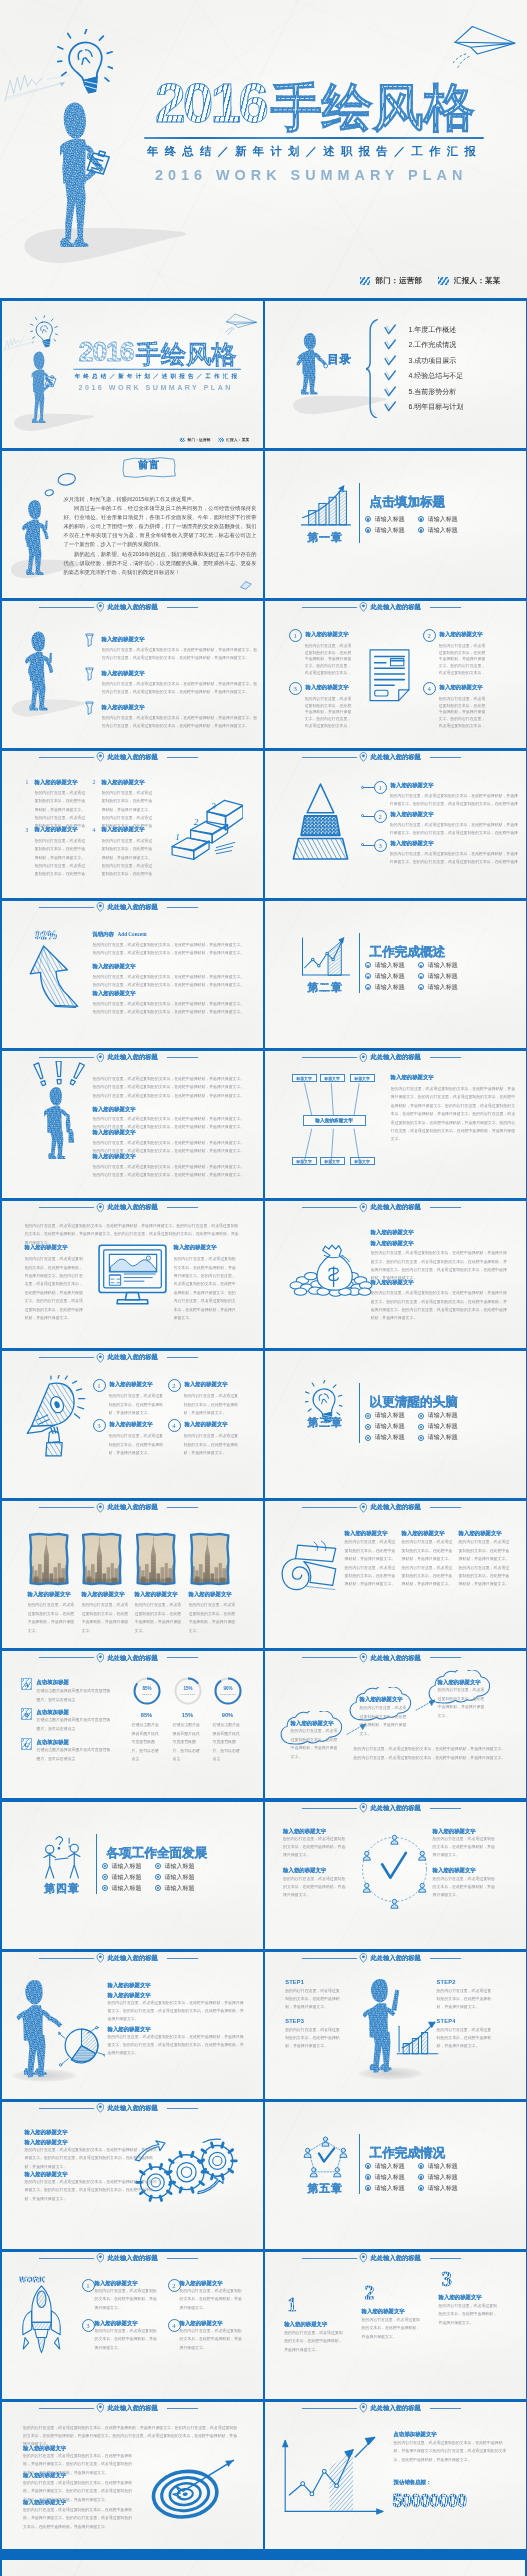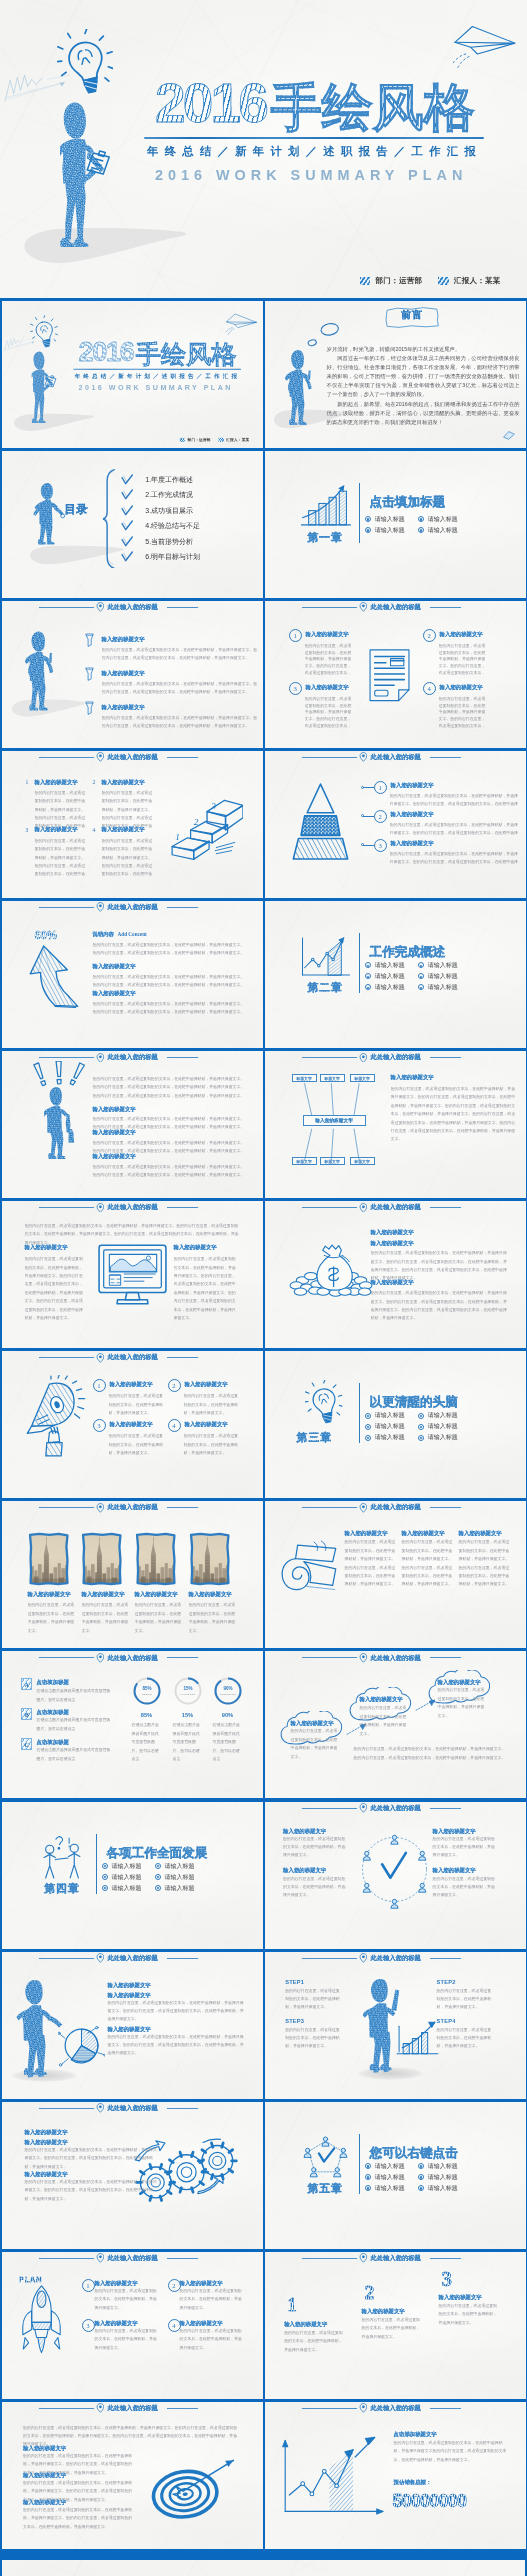--- a/index.html
+++ b/index.html
@@ -288,20 +288,122 @@
               <span class="gap"></span>
               <span class="sqicon"></span>
               <span>汇报人：某某</span>
             </div>
           </div>
         </div>
       </div>
       <div class="card paper">
         <div class="tex"></div>
         <div class="ct">
+          <div style="position:absolute;left:26px;top:93px"><svg width="98" height="23" viewBox="0 0 190 44">
+              <path d="M42 4 C80 2 152 3 182 8 C187 9 187 11 181 12.5 C150 21 74 38 46 39 C18 40 3 31 4 21 C5 11 22 5 42 4z" fill="#d8d9da" opacity=".6"></path>
+            </svg></div>
+          <div style="position:absolute;left:31px;top:31px"><svg width="37" height="64" viewBox="0 0 76 132" fill="none">
+              <defs>
+                <pattern id="scr" width="13" height="13" patternUnits="userSpaceOnUse" patternTransform="rotate(22)">
+                  <rect width="13" height="13" fill="#1f78c2"></rect>
+                  <g fill="#ffffff">
+                    <path d="M1 1.2 l3.2 .6 l-.6 1.8 l-3 -.6z"></path>
+                    <path d="M6.5 .4 l2.4 1.3 l-1.1 1.5 l-2.2 -1.1z"></path>
+                    <path d="M10.6 2.6 l1.9 .4 l-.3 2.2 l-1.9 -.4z"></path>
+                    <path d="M2.3 4.6 l2.7 .5 l-.8 1.4 l-2.3 -.5z"></path>
+                    <path d="M6.2 5.3 l2.1 .9 l-.9 1.6 l-2 -.8z"></path>
+                    <path d="M.4 8.1 l2.6 .7 l-.7 1.7 l-2.3 -.7z"></path>
+                    <path d="M4.6 9.1 l2.9 .5 l-.5 1.9 l-2.6 -.5z"></path>
+                    <path d="M9.2 7.8 l2.2 .6 l-.6 1.4 l-2 -.6z"></path>
+                    <path d="M8.9 11.2 l2.4 .5 l-.5 1.2 l-2.2 -.4z"></path>
+                    <path d="M.9 11.6 l2 .4 l-.3 1.1 l-1.9 -.3z"></path>
+                    <path d="M12.1 6.3 l.9 .2 l-.2 1.5 l-.9 -.2z"></path>
+                  </g>
+                </pattern>
+                <pattern id="scr2" width="10" height="10" patternUnits="userSpaceOnUse" patternTransform="rotate(28)">
+                  <rect width="10" height="10" fill="#1f78c2"></rect>
+                  <g fill="#ffffff">
+                    <path d="M.8 .8 l2.3 .5 l-.5 1.4 l-2.1 -.4z"></path>
+                    <path d="M5.2 .4 l1.8 1 l-.8 1.2 l-1.7 -.9z"></path>
+                    <path d="M8.2 2.2 l1.5 .3 l-.3 1.7 l-1.5 -.3z"></path>
+                    <path d="M1.8 3.6 l2.1 .4 l-.6 1.1 l-1.8 -.4z"></path>
+                    <path d="M4.8 4.2 l1.6 .7 l-.7 1.2 l-1.5 -.6z"></path>
+                    <path d="M.3 6.4 l2 .5 l-.5 1.3 l-1.8 -.5z"></path>
+                    <path d="M3.6 7.2 l2.2 .4 l-.4 1.5 l-2 -.4z"></path>
+                    <path d="M7.2 6.1 l1.7 .5 l-.5 1.1 l-1.5 -.5z"></path>
+                    <path d="M7.1 8.8 l1.8 .4 l-.4 .9 l-1.7 -.3z"></path>
+                  </g>
+                </pattern>
+              </defs>
+              <g fill="url(#scr2)" stroke="none">
+                <path d="M29 2 c-8 1 -13 7 -13 16 c0 9 5 16 11 18 c6 2 11 -2 13 -9 c2 -8 1 -18 -4 -22 c-2 -2 -5 -3 -7 -3z"></path>
+                <path d="M26 36 l10 0 l1 6 c6 1 11 5 14 9 l-5 5 l-7 -5 l0 11 l1 24 l-14 2 l-13 -2 l0 -26 l-1 -7 l-5 4 l-4 -4 c3 -7 12 -12 19 -14z"></path>
+                <path d="M46 50 c6 3 12 8 17 15 l-5 4 c-5 -6 -10 -10 -15 -13z"></path>
+                <path d="M16 50 c-6 3 -12 8 -16 16 l5 4 c4 -7 9 -12 14 -15z"></path>
+                <path d="M14 80 l24 -1 l2 14 l-3 25 l-1 9 l-7 1 l0 -11 l-3 -22 l-4 20 l-1 13 l-7 1 l0 -13 l2 -22z"></path>
+                <path d="M11 118 l8 0 l1 5 l6 2 l0 4 l-15 0 l-1 -5z"></path>
+                <path d="M29 118 l8 0 l1 5 l6 2 l0 4 l-15 0 l-1 -5z"></path>
+              </g>
+              <g stroke="#1f78c2" stroke-width="1.6" fill="none">
+                <circle cx="61" cy="70" r="4"></circle>
+              </g>
+            </svg></div>
+          <div style="position:absolute;left:63px;top:51px;font-size:11.3px;font-weight:700;letter-spacing:0.5px;background:repeating-linear-gradient(100deg,#2d80c6 0 0.8px,#dcecf9 0.8px 1.2px,#ffffff 1.2px 2.1px);-webkit-background-clip:text;background-clip:text;color:transparent;-webkit-text-stroke:0.3px #2f7cc0">目录</div>
+          <div style="position:absolute;left:100px;top:17.5px"><svg width="14.4" height="100" viewBox="0 0 28 194" fill="none" stroke="#2f7cc0" stroke-width="2.6" stroke-linecap="round">
+              <path d="M24 3 c-10 3 -14 9 -14 22 l0 60 c0 9 -3 13 -8 14 c5 1 8 5 8 14 l0 60 c0 13 4 19 14 22"></path>
+              <path d="M21 7 c-8 3 -11 9 -11 20 l0 58 c0 9 -3 13 -7 14" opacity=".4" stroke-width="1.3"></path>
+              <path d="M21 187 c-8 -3 -11 -9 -11 -20 l0 -58 c0 -9 -3 -13 -7 -14" opacity=".4" stroke-width="1.3"></path>
+            </svg></div>
+          <div class="cat-item" style="position:absolute;left:119px;top:23px">
+            <span><svg width="12.4" height="11.3" viewBox="0 0 24 22" fill="none" stroke="#2f7cc0" stroke-width="2.6" stroke-linecap="round" stroke-linejoin="round">
+                <path d="M2 7 l7 12 l13 -17"></path>
+                <path d="M5 4 l6 11 l11 -13" stroke-width="1.3" opacity=".55"></path>
+              </svg></span>
+            <span>1.年度工作概述</span>
+          </div>
+          <div class="cat-item" style="position:absolute;left:119px;top:38px">
+            <span><svg width="12.4" height="11.3" viewBox="0 0 24 22" fill="none" stroke="#2f7cc0" stroke-width="2.6" stroke-linecap="round" stroke-linejoin="round">
+                <path d="M2 7 l7 12 l13 -17"></path>
+                <path d="M5 4 l6 11 l11 -13" stroke-width="1.3" opacity=".55"></path>
+              </svg></span>
+            <span>2.工作完成情况</span>
+          </div>
+          <div class="cat-item" style="position:absolute;left:119px;top:54px">
+            <span><svg width="12.4" height="11.3" viewBox="0 0 24 22" fill="none" stroke="#2f7cc0" stroke-width="2.6" stroke-linecap="round" stroke-linejoin="round">
+                <path d="M2 7 l7 12 l13 -17"></path>
+                <path d="M5 4 l6 11 l11 -13" stroke-width="1.3" opacity=".55"></path>
+              </svg></span>
+            <span>3.成功项目展示</span>
+          </div>
+          <div class="cat-item" style="position:absolute;left:119px;top:69px">
+            <span><svg width="12.4" height="11.3" viewBox="0 0 24 22" fill="none" stroke="#2f7cc0" stroke-width="2.6" stroke-linecap="round" stroke-linejoin="round">
+                <path d="M2 7 l7 12 l13 -17"></path>
+                <path d="M5 4 l6 11 l11 -13" stroke-width="1.3" opacity=".55"></path>
+              </svg></span>
+            <span>4.经验总结与不足</span>
+          </div>
+          <div class="cat-item" style="position:absolute;left:119px;top:85px">
+            <span><svg width="12.4" height="11.3" viewBox="0 0 24 22" fill="none" stroke="#2f7cc0" stroke-width="2.6" stroke-linecap="round" stroke-linejoin="round">
+                <path d="M2 7 l7 12 l13 -17"></path>
+                <path d="M5 4 l6 11 l11 -13" stroke-width="1.3" opacity=".55"></path>
+              </svg></span>
+            <span>5.当前形势分析</span>
+          </div>
+          <div class="cat-item" style="position:absolute;left:119px;top:100px">
+            <span><svg width="12.4" height="11.3" viewBox="0 0 24 22" fill="none" stroke="#2f7cc0" stroke-width="2.6" stroke-linecap="round" stroke-linejoin="round">
+                <path d="M2 7 l7 12 l13 -17"></path>
+                <path d="M5 4 l6 11 l11 -13" stroke-width="1.3" opacity=".55"></path>
+              </svg></span>
+            <span>6.明年目标与计划</span>
+          </div>
+        </div>
+      </div>
+      <div class="card paper">
+        <div class="tex"></div>
+        <div class="ct">
           <div style="position:absolute;left:120px;top:5.2px"><svg width="55" height="23" viewBox="0 0 106 44" fill="none" stroke="#4f96cf" stroke-width="1.7" stroke-linejoin="round">
               <path d="M4 8 l20 -4 l26 2 l24 -3 l26 3 l2 12 l-1 10 l2 10 l-24 2 l-28 -2 l-24 3 l-23 -2 l-2 -12 l1 -11z"></path>
             </svg><div style="position:absolute;left:0;top:3.6px;width:55px;text-align:center;font-size:9.8px;font-weight:700;letter-spacing:1px;background:repeating-linear-gradient(100deg,#2d80c6 0 0.7px,#dcecf9 0.7px 1.1px,#ffffff 1.1px 2px);-webkit-background-clip:text;background-clip:text;color:transparent;-webkit-text-stroke:0.3px #2f7cc0">前言</div></div>
           <div style="position:absolute;left:7.2px;top:107px"><svg width="77" height="23" viewBox="0 0 150 44">
               <path d="M34 4 C66 2 120 3 144 8 C148 9 148 11 143 12.5 C118 20 60 38 38 39 C14 40 3 31 4 21 C5 11 18 5 34 4z" fill="#d8d9da" opacity=".62"></path>
             </svg></div>
           <div style="position:absolute;left:20.6px;top:48px"><svg width="37" height="78" viewBox="0 0 72 152" fill="none">
               <defs>
                 <pattern id="scr" width="13" height="13" patternUnits="userSpaceOnUse" patternTransform="rotate(22)">
                   <rect width="13" height="13" fill="#1f78c2"></rect>
@@ -353,122 +455,20 @@
               <path d="M3 16 l10 -11 l11 5 l-11 10z" fill="#d7e9f8"></path>
             </svg></div>
           <div style="position:absolute;left:62px;top:44px;width:193px;font-size:5.3px;line-height:1.72;color:#4e5256;text-align:justify;text-indent:0">岁月流转，时光飞逝，转眼间2015年的工作又接近尾声。</div>
           <div style="position:absolute;left:62px;top:53px;width:193px;font-size:5.3px;line-height:1.72;color:#4e5256;text-align:justify;text-indent:2em">回首过去一年的工作，经过全体领导及员工的共同努力，公司经营业绩保持良好、行业地位、社会形象日渐提升，各项工作全面发展。今年，面对经济下行所带来的影响，公司上下团结一致，奋力拼搏，打了一场漂亮的安全效益翻身仗。我们不仅在上半年实现了扭亏为盈，而且全年销售收入突破了3亿元，标志着公司迈上了一个新台阶，步入了一个新的发展阶段。</div>
           <div style="position:absolute;left:62px;top:99px;width:193px;font-size:5.3px;line-height:1.72;color:#4e5256;text-align:justify;text-indent:2em">新的起点，新希望。站在2016年的起点，我们将继承和发扬过去工作中存在的优点，汲取经验，摒弃不足，满怀信心，以更清醒的头脑、更旺盛的斗志、更奋发的姿态和更充沛的干劲，向我们的既定目标进发！</div>
         </div>
       </div>
       <div class="card paper">
         <div class="tex"></div>
         <div class="ct">
-          <div style="position:absolute;left:26px;top:93px"><svg width="98" height="23" viewBox="0 0 190 44">
-              <path d="M42 4 C80 2 152 3 182 8 C187 9 187 11 181 12.5 C150 21 74 38 46 39 C18 40 3 31 4 21 C5 11 22 5 42 4z" fill="#d8d9da" opacity=".6"></path>
-            </svg></div>
-          <div style="position:absolute;left:31px;top:31px"><svg width="37" height="64" viewBox="0 0 76 132" fill="none">
-              <defs>
-                <pattern id="scr" width="13" height="13" patternUnits="userSpaceOnUse" patternTransform="rotate(22)">
-                  <rect width="13" height="13" fill="#1f78c2"></rect>
-                  <g fill="#ffffff">
-                    <path d="M1 1.2 l3.2 .6 l-.6 1.8 l-3 -.6z"></path>
-                    <path d="M6.5 .4 l2.4 1.3 l-1.1 1.5 l-2.2 -1.1z"></path>
-                    <path d="M10.6 2.6 l1.9 .4 l-.3 2.2 l-1.9 -.4z"></path>
-                    <path d="M2.3 4.6 l2.7 .5 l-.8 1.4 l-2.3 -.5z"></path>
-                    <path d="M6.2 5.3 l2.1 .9 l-.9 1.6 l-2 -.8z"></path>
-                    <path d="M.4 8.1 l2.6 .7 l-.7 1.7 l-2.3 -.7z"></path>
-                    <path d="M4.6 9.1 l2.9 .5 l-.5 1.9 l-2.6 -.5z"></path>
-                    <path d="M9.2 7.8 l2.2 .6 l-.6 1.4 l-2 -.6z"></path>
-                    <path d="M8.9 11.2 l2.4 .5 l-.5 1.2 l-2.2 -.4z"></path>
-                    <path d="M.9 11.6 l2 .4 l-.3 1.1 l-1.9 -.3z"></path>
-                    <path d="M12.1 6.3 l.9 .2 l-.2 1.5 l-.9 -.2z"></path>
-                  </g>
-                </pattern>
-                <pattern id="scr2" width="10" height="10" patternUnits="userSpaceOnUse" patternTransform="rotate(28)">
-                  <rect width="10" height="10" fill="#1f78c2"></rect>
-                  <g fill="#ffffff">
-                    <path d="M.8 .8 l2.3 .5 l-.5 1.4 l-2.1 -.4z"></path>
-                    <path d="M5.2 .4 l1.8 1 l-.8 1.2 l-1.7 -.9z"></path>
-                    <path d="M8.2 2.2 l1.5 .3 l-.3 1.7 l-1.5 -.3z"></path>
-                    <path d="M1.8 3.6 l2.1 .4 l-.6 1.1 l-1.8 -.4z"></path>
-                    <path d="M4.8 4.2 l1.6 .7 l-.7 1.2 l-1.5 -.6z"></path>
-                    <path d="M.3 6.4 l2 .5 l-.5 1.3 l-1.8 -.5z"></path>
-                    <path d="M3.6 7.2 l2.2 .4 l-.4 1.5 l-2 -.4z"></path>
-                    <path d="M7.2 6.1 l1.7 .5 l-.5 1.1 l-1.5 -.5z"></path>
-                    <path d="M7.1 8.8 l1.8 .4 l-.4 .9 l-1.7 -.3z"></path>
-                  </g>
-                </pattern>
-              </defs>
-              <g fill="url(#scr2)" stroke="none">
-                <path d="M29 2 c-8 1 -13 7 -13 16 c0 9 5 16 11 18 c6 2 11 -2 13 -9 c2 -8 1 -18 -4 -22 c-2 -2 -5 -3 -7 -3z"></path>
-                <path d="M26 36 l10 0 l1 6 c6 1 11 5 14 9 l-5 5 l-7 -5 l0 11 l1 24 l-14 2 l-13 -2 l0 -26 l-1 -7 l-5 4 l-4 -4 c3 -7 12 -12 19 -14z"></path>
-                <path d="M46 50 c6 3 12 8 17 15 l-5 4 c-5 -6 -10 -10 -15 -13z"></path>
-                <path d="M16 50 c-6 3 -12 8 -16 16 l5 4 c4 -7 9 -12 14 -15z"></path>
-                <path d="M14 80 l24 -1 l2 14 l-3 25 l-1 9 l-7 1 l0 -11 l-3 -22 l-4 20 l-1 13 l-7 1 l0 -13 l2 -22z"></path>
-                <path d="M11 118 l8 0 l1 5 l6 2 l0 4 l-15 0 l-1 -5z"></path>
-                <path d="M29 118 l8 0 l1 5 l6 2 l0 4 l-15 0 l-1 -5z"></path>
-              </g>
-              <g stroke="#1f78c2" stroke-width="1.6" fill="none">
-                <circle cx="61" cy="70" r="4"></circle>
-              </g>
-            </svg></div>
-          <div style="position:absolute;left:63px;top:51px;font-size:11.3px;font-weight:700;letter-spacing:0.5px;background:repeating-linear-gradient(100deg,#2d80c6 0 0.8px,#dcecf9 0.8px 1.2px,#ffffff 1.2px 2.1px);-webkit-background-clip:text;background-clip:text;color:transparent;-webkit-text-stroke:0.3px #2f7cc0">目录</div>
-          <div style="position:absolute;left:100px;top:17.5px"><svg width="14.4" height="100" viewBox="0 0 28 194" fill="none" stroke="#2f7cc0" stroke-width="2.6" stroke-linecap="round">
-              <path d="M24 3 c-10 3 -14 9 -14 22 l0 60 c0 9 -3 13 -8 14 c5 1 8 5 8 14 l0 60 c0 13 4 19 14 22"></path>
-              <path d="M21 7 c-8 3 -11 9 -11 20 l0 58 c0 9 -3 13 -7 14" opacity=".4" stroke-width="1.3"></path>
-              <path d="M21 187 c-8 -3 -11 -9 -11 -20 l0 -58 c0 -9 -3 -13 -7 -14" opacity=".4" stroke-width="1.3"></path>
-            </svg></div>
-          <div class="cat-item" style="position:absolute;left:119px;top:23px">
-            <span><svg width="12.4" height="11.3" viewBox="0 0 24 22" fill="none" stroke="#2f7cc0" stroke-width="2.6" stroke-linecap="round" stroke-linejoin="round">
-                <path d="M2 7 l7 12 l13 -17"></path>
-                <path d="M5 4 l6 11 l11 -13" stroke-width="1.3" opacity=".55"></path>
-              </svg></span>
-            <span>1.年度工作概述</span>
-          </div>
-          <div class="cat-item" style="position:absolute;left:119px;top:38px">
-            <span><svg width="12.4" height="11.3" viewBox="0 0 24 22" fill="none" stroke="#2f7cc0" stroke-width="2.6" stroke-linecap="round" stroke-linejoin="round">
-                <path d="M2 7 l7 12 l13 -17"></path>
-                <path d="M5 4 l6 11 l11 -13" stroke-width="1.3" opacity=".55"></path>
-              </svg></span>
-            <span>2.工作完成情况</span>
-          </div>
-          <div class="cat-item" style="position:absolute;left:119px;top:54px">
-            <span><svg width="12.4" height="11.3" viewBox="0 0 24 22" fill="none" stroke="#2f7cc0" stroke-width="2.6" stroke-linecap="round" stroke-linejoin="round">
-                <path d="M2 7 l7 12 l13 -17"></path>
-                <path d="M5 4 l6 11 l11 -13" stroke-width="1.3" opacity=".55"></path>
-              </svg></span>
-            <span>3.成功项目展示</span>
-          </div>
-          <div class="cat-item" style="position:absolute;left:119px;top:69px">
-            <span><svg width="12.4" height="11.3" viewBox="0 0 24 22" fill="none" stroke="#2f7cc0" stroke-width="2.6" stroke-linecap="round" stroke-linejoin="round">
-                <path d="M2 7 l7 12 l13 -17"></path>
-                <path d="M5 4 l6 11 l11 -13" stroke-width="1.3" opacity=".55"></path>
-              </svg></span>
-            <span>4.经验总结与不足</span>
-          </div>
-          <div class="cat-item" style="position:absolute;left:119px;top:85px">
-            <span><svg width="12.4" height="11.3" viewBox="0 0 24 22" fill="none" stroke="#2f7cc0" stroke-width="2.6" stroke-linecap="round" stroke-linejoin="round">
-                <path d="M2 7 l7 12 l13 -17"></path>
-                <path d="M5 4 l6 11 l11 -13" stroke-width="1.3" opacity=".55"></path>
-              </svg></span>
-            <span>5.当前形势分析</span>
-          </div>
-          <div class="cat-item" style="position:absolute;left:119px;top:100px">
-            <span><svg width="12.4" height="11.3" viewBox="0 0 24 22" fill="none" stroke="#2f7cc0" stroke-width="2.6" stroke-linecap="round" stroke-linejoin="round">
-                <path d="M2 7 l7 12 l13 -17"></path>
-                <path d="M5 4 l6 11 l11 -13" stroke-width="1.3" opacity=".55"></path>
-              </svg></span>
-            <span>6.明年目标与计划</span>
-          </div>
-        </div>
-      </div>
-      <div class="card paper">
-        <div class="tex"></div>
-        <div class="ct">
           <div style="position:absolute;left:32px;top:31px;width:57px;height:47px"><svg width="57" height="47" viewBox="0 0 110 92" fill="none" stroke="#1f78c2" stroke-width="2" stroke-linecap="round">
               <defs>
                 <pattern id="hx" width="5" height="5" patternUnits="userSpaceOnUse" patternTransform="rotate(52)">
                   <path d="M0 0 v5" stroke="#1f78c2" stroke-width="1.1"></path>
                 </pattern>
               </defs>
               <path d="M8 84 h96" stroke-width="2.2"></path>
               <rect x="22" y="56" width="14" height="28" fill="url(#hx)" stroke-width="2"></rect>
               <rect x="42" y="42" width="14" height="42" fill="url(#hx)" stroke-width="2"></rect>
               <rect x="62" y="30" width="14" height="54" fill="url(#hx)" stroke-width="2"></rect>
@@ -708,21 +708,21 @@
           <div style="position:absolute;left:26px;top:44px"><svg width="54" height="64" viewBox="0 0 104 124" fill="none" stroke="#1f78c2" stroke-width="2.6" stroke-linejoin="round" stroke-linecap="round">
               <defs>
                 <pattern id="dg" width="7" height="7" patternUnits="userSpaceOnUse" patternTransform="rotate(-28)">
                   <path d="M0 0 v7" stroke="#1f78c2" stroke-width="1.6"></path>
                 </pattern>
               </defs>
               <path d="M30 2 L4 56 l20 -3 c0 26 10 48 28 64 l44 2 l-16 -18 c-16 -14 -26 -30 -26 -50 l22 -3z" fill="url(#dg)"></path>
               <path d="M30 2 L20 52 M30 2 l12 48" stroke-width="1.1" opacity=".5"></path>
               <path d="M52 119 l40 2" stroke-width="2.2"></path>
             </svg></div>
-          <div style="position:absolute;left:33px;top:28px;font-size:11.3px;font-weight:700;letter-spacing:0px;background:repeating-linear-gradient(102deg,#2d80c6 0 0.6px,#c9e0f3 0.6px 1px,#ffffff 1px 2px);-webkit-background-clip:text;background-clip:text;color:transparent;-webkit-text-stroke:0.3px #3f89c8">60%</div>
+          <div style="position:absolute;left:33px;top:28px;font-size:11.3px;font-weight:700;letter-spacing:0px;background:repeating-linear-gradient(102deg,#2d80c6 0 0.6px,#c9e0f3 0.6px 1px,#ffffff 1px 2px);-webkit-background-clip:text;background-clip:text;color:transparent;-webkit-text-stroke:0.3px #3f89c8">92%</div>
           <div class="ttl" style="position:absolute;left:91px;top:30px">说明内容</div>
           <div style="position:absolute;left:116px;top:30px;font-size:5.2px;font-weight:700;color:#2f7cc0;font-family:Liberation Serif,serif">Add Concent</div>
           <div class="bd" style="position:absolute;left:91px;top:40px;width:155px;height:17px;overflow:hidden">您的内容打在这里，或者通过复制您的文本后，在此框中选择粘贴，并选择只保留文字。您的内容打在这里，或者通过复制您的文本后，在此框中选择粘贴，并选择只保留文字。</div>
           <div class="ttl" style="position:absolute;left:91px;top:62px;width:98px">输入您的标题文字</div>
           <div class="bd" style="position:absolute;left:91px;top:72px;width:155px;height:17px;overflow:hidden">您的内容打在这里，或者通过复制您的文本后，在此框中选择粘贴，并选择只保留文字。您的内容打在这里，或者通过复制您的文本后，在此框中选择粘贴，并选择只保留文字。</div>
           <div class="ttl" style="position:absolute;left:91px;top:89px;width:98px">输入您的标题文字</div>
           <div class="bd" style="position:absolute;left:91px;top:99px;width:155px;height:17px;overflow:hidden">您的内容打在这里，或者通过复制您的文本后，在此框中选择粘贴，并选择只保留文字。您的内容打在这里，或者通过复制您的文本后，在此框中选择粘贴，并选择只保留文字。</div>
         </div>
       </div>
       <div class="card paper">
@@ -1027,21 +1027,21 @@
                   <path d="M40 91 l25 0 l-2 8 l-23 0z" fill="#1f78c2" stroke-width="2.4"></path>
                   <path d="M40 99 l23 0 l-3 8 l-18 0z" fill="#1f78c2" stroke-width="2.2"></path>
                   <path d="M42 107 l18 0 l-3 8 l-13 0z" fill="#1f78c2" stroke-width="2.2"></path>
                   <path d="M42 93 l21 10 M41 101 l18 10" stroke="#ffffff" stroke-width="1.4"></path>
                 </g>
                 <g stroke-width="3">
                   <path d="M50 8 l3 -8 M24 16 l-5 -8 M76 20 l7 -7 M10 36 l-9 -4 M90 44 l9 -3 M8 58 l-9 1 M92 68 l8 3 M16 78 l-8 6 M86 88 l7 6"></path>
                 </g>
               </svg></div>
           </div>
-          <div class="chap-num" style="position:absolute;left:32px;top:80px;width:57px;text-align:left">第三章</div>
+          <div class="chap-num" style="position:absolute;left:32px;top:65px;width:57px;text-align:center">第三章</div>
           <div style="position:absolute;left:94px;top:32px;width:0.7px;height:60px;background:#2f7cc0"></div>
           <div class="chap-title" style="position:absolute;left:105px;top:43px">以更清醒的头脑</div>
           <div class="bullet" style="position:absolute;left:100px;top:60px">
             <span class="dot"></span>
             <span>请输入标题</span>
           </div>
           <div class="bullet" style="position:absolute;left:153px;top:60px">
             <span class="dot"></span>
             <span>请输入标题</span>
           </div>
@@ -1742,21 +1742,21 @@
                 <path d="M25 85 a7 7 0 0 1 14 0z" fill="#cfe4f6"></path>
               </g>
               <g stroke-width="1.8">
                 <circle cx="78" cy="72" r="4.2" fill="#cfe4f6"></circle>
                 <path d="M71 85 a7 7 0 0 1 14 0z" fill="#cfe4f6"></path>
               </g>
               <path d="M42 40 l10 16 l20 -26" stroke-width="4.5" stroke-linejoin="round"></path>
             </svg></div>
           <div class="chap-num" style="position:absolute;left:32px;top:80px;width:57px;text-align:center">第五章</div>
           <div style="position:absolute;left:94px;top:32px;width:0.7px;height:60px;background:#2f7cc0"></div>
-          <div class="chap-title" style="position:absolute;left:105px;top:43px">您可以右键点击</div>
+          <div class="chap-title" style="position:absolute;left:105px;top:43px">工作完成情况</div>
           <div class="bullet" style="position:absolute;left:100px;top:60px">
             <span class="dot"></span>
             <span>请输入标题</span>
           </div>
           <div class="bullet" style="position:absolute;left:153px;top:60px">
             <span class="dot"></span>
             <span>请输入标题</span>
           </div>
           <div class="bullet" style="position:absolute;left:100px;top:71px">
             <span class="dot"></span>
@@ -1781,21 +1781,21 @@
         <div class="ct">
           <div class="shead">
             <span class="ln l1"></span>
             <span class="pin"><svg width="8.8" height="9.8" viewBox="0 0 17 19" fill="none">
                 <path d="M8.5 1 C4.9 1 2 3.9 2 7.5 C2 11 5 14.5 8.5 18 C12 14.5 15 11 15 7.5 C15 3.9 12.1 1 8.5 1z" stroke="#2a7cc0" stroke-width="1.5" fill="none"></path>
                 <circle cx="8.5" cy="7.4" r="2.7" fill="#2a7cc0"></circle>
               </svg></span>
             <span class="txt">此处输入您的标题</span>
             <span class="ln l2"></span>
           </div>
-          <div style="position:absolute;left:17.5px;top:23px;font-size:7.7px;font-weight:700;letter-spacing:0.5px;background:repeating-linear-gradient(100deg,#1f6fb8 0 0.7px,#dcecf9 0.7px 1.1px,#ffffff 1.1px 1.8px);-webkit-background-clip:text;background-clip:text;color:transparent;-webkit-text-stroke:0.3px #2f7cc0">PLAN</div>
+          <div style="position:absolute;left:17.5px;top:23px;font-size:7.7px;font-weight:700;letter-spacing:0.5px;background:repeating-linear-gradient(100deg,#1f6fb8 0 0.7px,#dcecf9 0.7px 1.1px,#ffffff 1.1px 1.8px);-webkit-background-clip:text;background-clip:text;color:transparent;-webkit-text-stroke:0.3px #2f7cc0">WORK</div>
           <div style="position:absolute;left:15.5px;top:31px"><svg width="49" height="76" viewBox="0 0 110 170" fill="none" stroke="#1f78c2" stroke-width="2.4" stroke-linejoin="round" stroke-linecap="round">
               <defs>
                 <pattern id="rk" width="6" height="6" patternUnits="userSpaceOnUse" patternTransform="rotate(35)">
                   <path d="M0 0 v6" stroke="#1f78c2" stroke-width="1.4"></path>
                 </pattern>
               </defs>
               <path d="M55 6 c14 14 22 36 22 58 l0 24 l-44 0 l0 -24 c0 -22 8 -44 22 -58z" fill="none"></path>
               <path d="M48 22 c4 -6 10 -6 14 0 c4 8 4 22 0 28 c-4 6 -10 6 -14 0 c-4 -6 -4 -20 0 -28z" fill="url(#rk)"></path>
               <path d="M33 88 l44 0 l-4 16 l-36 0z" fill="url(#rk)"></path>
               <path d="M33 62 c-12 6 -20 20 -20 36 l0 18 l20 -12z"></path>

